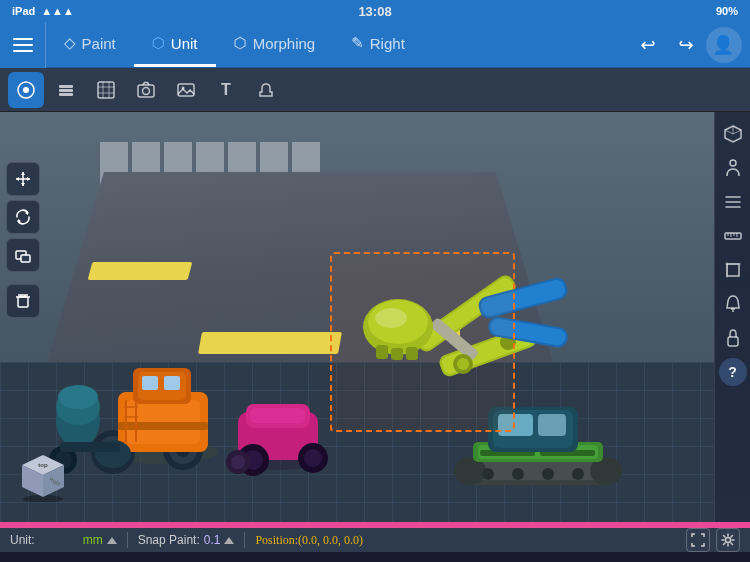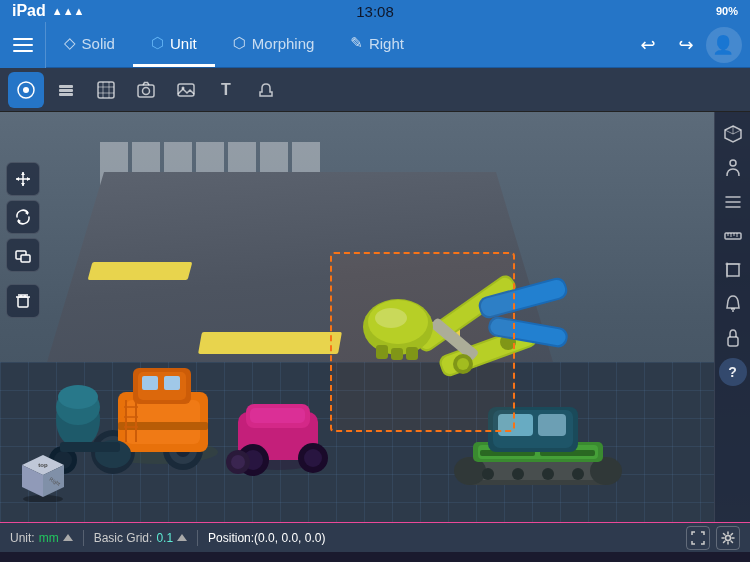--- a/index.html
+++ b/index.html
@@ -113,21 +113,21 @@
       width: 55px; height: 55px;
       z-index: 10;
     }
 
     
     #bottom-bar {
       width: 750px; height: 30px;
       background: #2e3a4e;
       display: flex; align-items: center;
       padding: 0 10px; gap: 10px;
-      border-top: 1px solid #ec4899;
+      border-top: 6px solid #ec4899;
       font-size: 12px; color: #ccc;
     }
     .bottom-item { display: flex; align-items: center; gap: 4px; }
     .bottom-separator { width: 1px; height: 16px; background: rgba(255,255,255,0.2); }
     .triangle-up { width: 0; height: 0; border-left: 5px solid transparent; border-right: 5px solid transparent; border-bottom: 7px solid #aaa; cursor: pointer; }
     #bottom-right { margin-left: auto; display: flex; gap: 6px; }
     .bottom-icon-btn { width: 24px; height: 24px; border: 1px solid rgba(255,255,255,0.25); border-radius: 4px; display: flex; align-items: center; justify-content: center; font-size: 12px; color: #ccc; cursor: pointer; }
 
     
     #selection-box {
@@ -135,38 +135,38 @@
       border: 2px dashed #f97316;
       border-radius: 4px;
       pointer-events: none;
     }
   </style>
 </head>
 <body>
 
 <div id="status-bar">
   <div id="status-left">
-    <span style="font-size:16px;">iPad</span>
+    <span style="font-size:11px;">iPad</span>
     <span style="font-size:11px;">▲▲▲</span>
   </div>
-  <div id="status-center" style="font-size:15px; font-weight:400; color:#0f172a;">13:08</div>
+  <div id="status-center" style="font-size:13px; font-weight:700; color:#e5e5e5;">13:08</div>
   <div id="status-right" style="font-size:11px;">90%</div>
 </div>
 
 <div id="top-toolbar">
   <div id="menu-btn">
     <div class="hamburger-line"></div>
     <div class="hamburger-line"></div>
     <div class="hamburger-line"></div>
   </div>
 
   <div id="nav-tabs">
     <div class="nav-tab">
       <span style="font-size:15px;">◇</span>
-      <span>Solid</span>
+      <span>Paint</span>
     </div>
     <div class="nav-tab active">
       <span style="color:#64b5f6; font-size:15px;">⬡</span>
       <span>Unit</span>
     </div>
     <div class="nav-tab">
       <span style="font-size:15px;">⬡</span>
       <span>Morphing</span>
     </div>
     <div class="nav-tab">
@@ -473,32 +473,32 @@
 
       <text x="38" y="36" text-anchor="middle" fill="#555" font-size="5" transform="rotate(30,38,36)">Right</text>
     </svg>
   </div>
 
 </div>
 
 <div id="bottom-bar">
   <div class="bottom-item">
     <span>Unit:</span>
-    <span style="color:#22c55e;">mm</span>
+    <span style="color:#84cc16;margin-left:44px;">mm</span>
     <div class="triangle-up"></div>
   </div>
   <div class="bottom-separator"></div>
   <div class="bottom-item">
-    <span>Basic Grid:</span>
-    <span style="color:#5eead4;">0.1</span>
+    <span>Snap Paint:</span>
+    <span style="color:#c4b5fd;">0.1</span>
     <div class="triangle-up"></div>
   </div>
   <div class="bottom-separator"></div>
   <div class="bottom-item">
-    <span style="color:#ffffff;">Position:(0.0, 0.0, 0.0)</span>
+    <span style="color:#eab308;font-family:Liberation Serif, serif;">Position:(0.0, 0.0, 0.0)</span>
   </div>
   <div id="bottom-right">
     <div class="bottom-icon-btn">
       <svg width="14" height="14" viewBox="0 0 14 14">
         <polyline points="1,4 1,1 4,1" fill="none" stroke="#ccc" stroke-width="1.5"></polyline>
         <polyline points="10,1 13,1 13,4" fill="none" stroke="#ccc" stroke-width="1.5"></polyline>
         <polyline points="1,10 1,13 4,13" fill="none" stroke="#ccc" stroke-width="1.5"></polyline>
         <polyline points="10,13 13,13 13,10" fill="none" stroke="#ccc" stroke-width="1.5"></polyline>
       </svg>
     </div>

